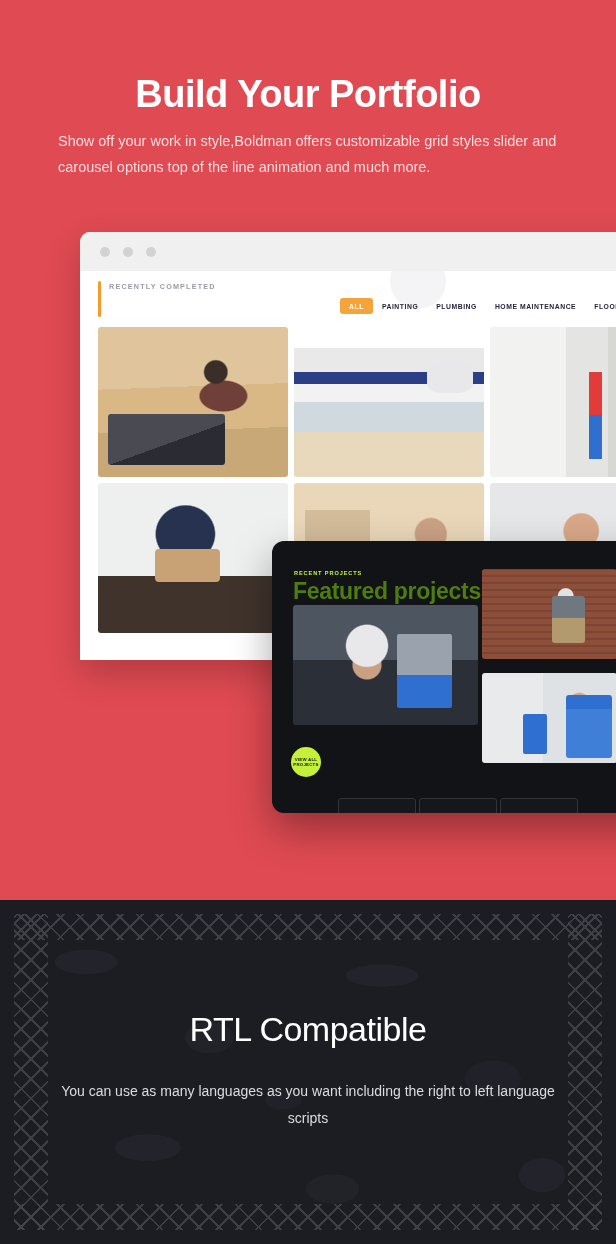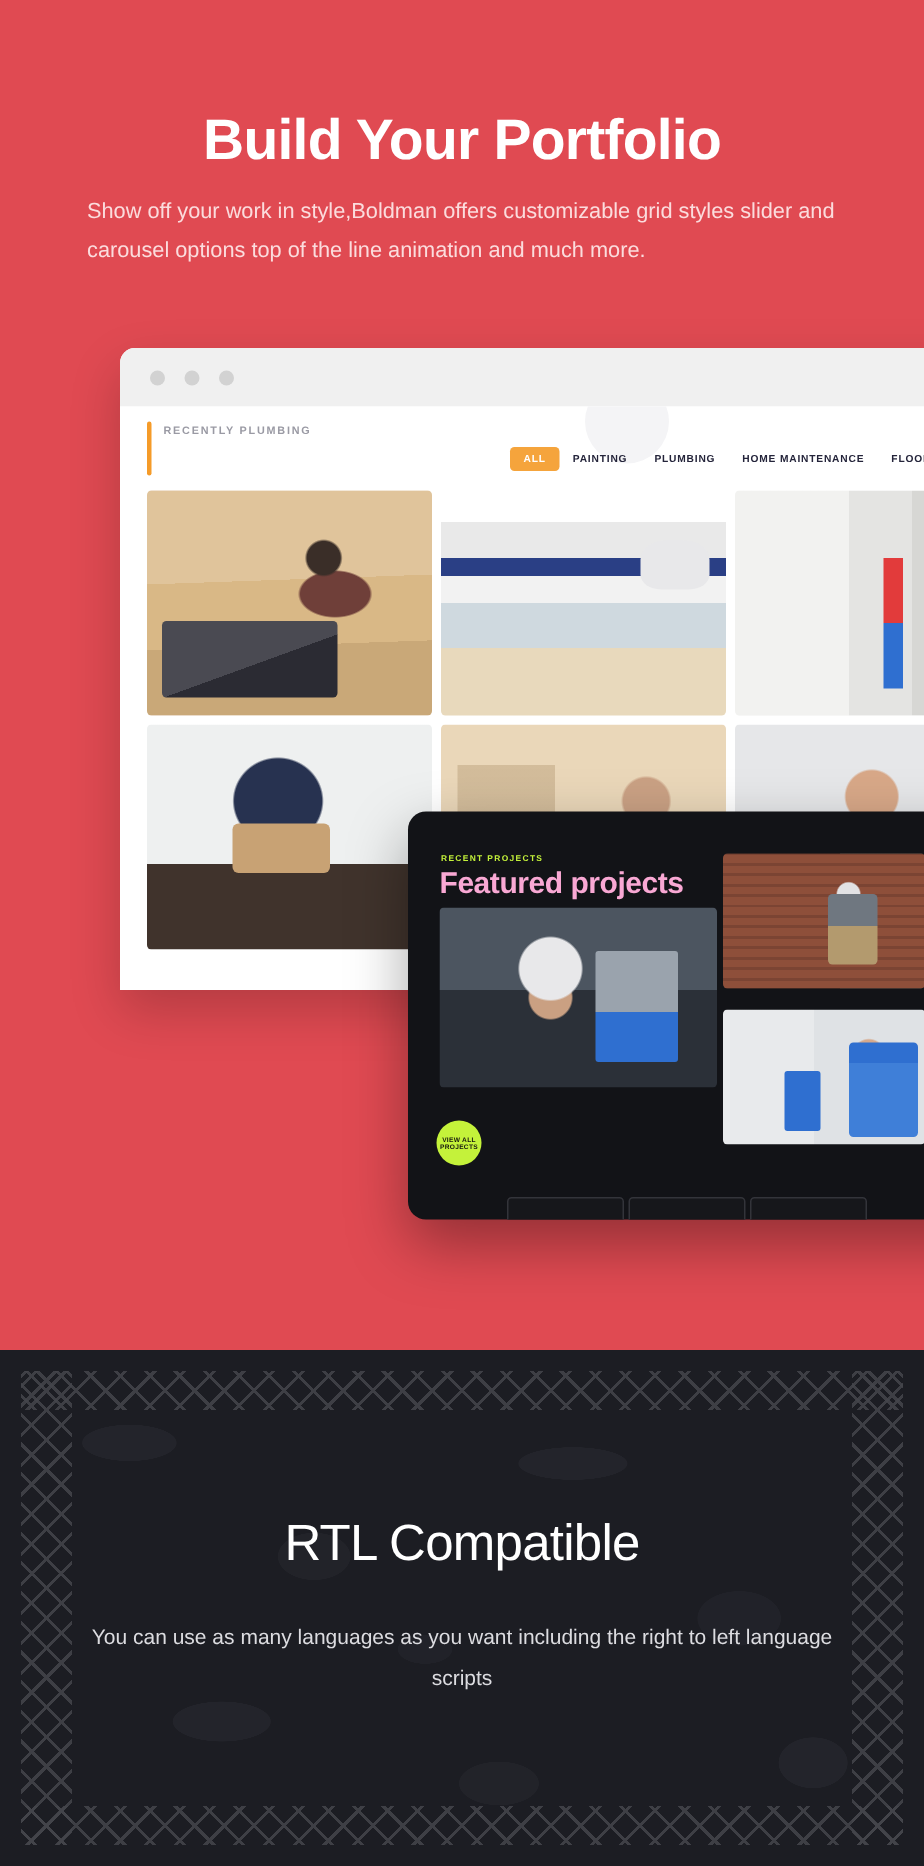--- a/index.html
+++ b/index.html
@@ -141,21 +141,21 @@
     position:absolute; left:272px; top:541px; width:420px; height:272px;
     background:#121317; border-radius:12px 0 0 12px; overflow:hidden;
     box-shadow:0 16px 40px rgba(0,0,0,.35);
   }
   #featured-eyebrow{
     position:absolute; left:22px; top:29px;
     font-size:5.6px; font-weight:700; letter-spacing:.9px; color:#c4f23a;
   }
   #featured-title{
     position:absolute; left:21px; top:37px;
-    font-size:20px; font-weight:bold; color:#f9a8d4; letter-spacing:-.3px;
+    font-size:23px; font-weight:bold; color:#4d7c0f; letter-spacing:-.3px;
   }
   #featured-hero{
     position:absolute; left:21px; top:64px; width:185px; height:120px;
     border-radius:3px; overflow:hidden;
     background:
       radial-gradient(circle at 40% 34%, #e8e8ea 0 15%, transparent 16%),
       radial-gradient(circle at 40% 50%, #caa082 0 11%, transparent 12%),
       linear-gradient(180deg,#4c5560 0 46%, #2b3038 46% 100%);
   }
   #featured-hero:after{
@@ -273,21 +273,21 @@
       <span class="win-dot"></span>
       <span class="win-dot"></span>
     </div>
 
     <div id="browser-content">
 
       <div class="deco-circle" style="left:310px;top:-18px;width:56px;height:56px;"></div>
 
       <div id="projects-header">
         <div id="heading-accent-bar"></div>
-        <div id="eyebrow-label">RECENTLY PLUMBING</div>
+        <div id="eyebrow-label">RECENTLY COMPLETED</div>
 
         <div id="filter-tabs">
           <div class="filter-tab active">ALL</div>
           <div class="filter-tab">PAINTING</div>
           <div class="filter-tab">PLUMBING</div>
           <div class="filter-tab">HOME MAINTENANCE</div>
           <div class="filter-tab">FLOOR</div>
         </div>
       </div>
 

